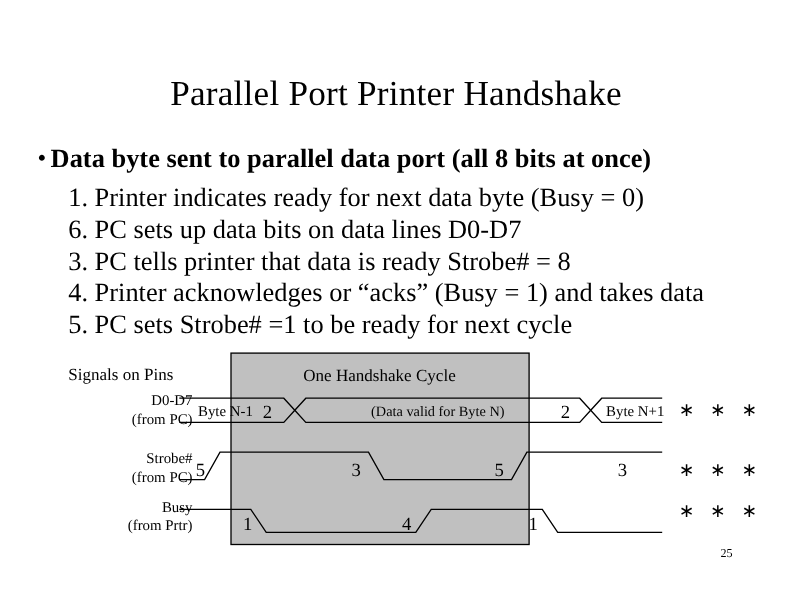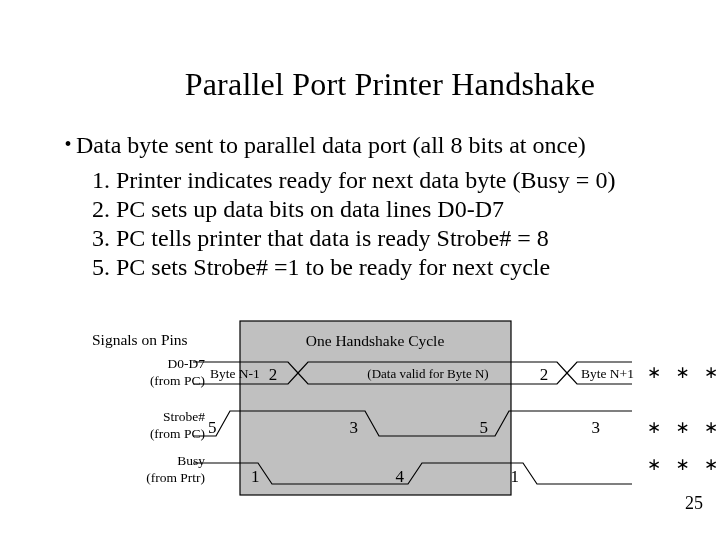--- a/index.html
+++ b/index.html
@@ -13,21 +13,20 @@
     height: 540px;
     overflow: hidden;
     font-family: "Liberation Serif", "DejaVu Serif", serif;
     color: #000000;
     position: relative;
   }
   #slide {
     position: relative;
     width: 587px;
     height: 540px;
-    margin-left: 30px;
   }
 
   
   .slide-title {
     position: absolute;
     top: 64px;
     left: 0;
     width: 720px;
     text-align: center;
     font-size: 32px;
@@ -38,20 +37,21 @@
 
   
   .bullet-row {
     position: absolute;
     top: 128px;
     left: 30px;
     width: 670px;
     font-size: 24px;
     line-height: 32px;
     white-space: nowrap;
+    font-weight: bold;
   }
   .bullet-dot {
     display: inline-block;
     width: 16px;
     text-align: center;
     font-size: 20px;
     vertical-align: 2px;
   }
   .bullet-text { display: inline-block; }
 
@@ -76,39 +76,40 @@
     width: 720px;
     height: 200px;
   }
   #diagram svg { display: block; }
 
   
   .page-number {
     position: absolute;
     left: 655px;
     top: 494px;
-    font-size: 18px;
+    font-size: 11px;
     line-height: 18px;
   }
 </style>
 </head>
 <body>
 
 <div id="slide">
 
   <div class="slide-title">Parallel Port Printer Handshake</div>
 
   <div class="bullet-row">
     <span class="bullet-dot">•</span><span class="bullet-text">Data byte sent to parallel data port (all 8 bits at once)</span>
   </div>
 
   <div class="numbered-list">
     <div class="numbered-item">1. Printer indicates ready for next data byte (Busy = 0)</div>
-    <div class="numbered-item">2. PC sets up data bits on data lines D0-D7</div>
+    <div class="numbered-item">6. PC sets up data bits on data lines D0-D7</div>
     <div class="numbered-item">3. PC tells printer that data is ready Strobe# = 8</div>
+    <div class="numbered-item">4. Printer acknowledges or “acks” (Busy = 1) and takes data</div>
     <div class="numbered-item">5. PC sets Strobe# =1 to be ready for next cycle</div>
   </div>
 
   <div id="diagram">
     <svg width="720" height="200" viewBox="0 0 720 200" xmlns="http://www.w3.org/2000/svg">
 
       <rect x="210" y="5" width="271" height="174" fill="#c0c0c0" stroke="#000000" stroke-width="1.2"></rect>
 
       <text x="62" y="29" font-family="Liberation Serif, serif" font-size="15.5" fill="#000">Signals on Pins</text>
 

